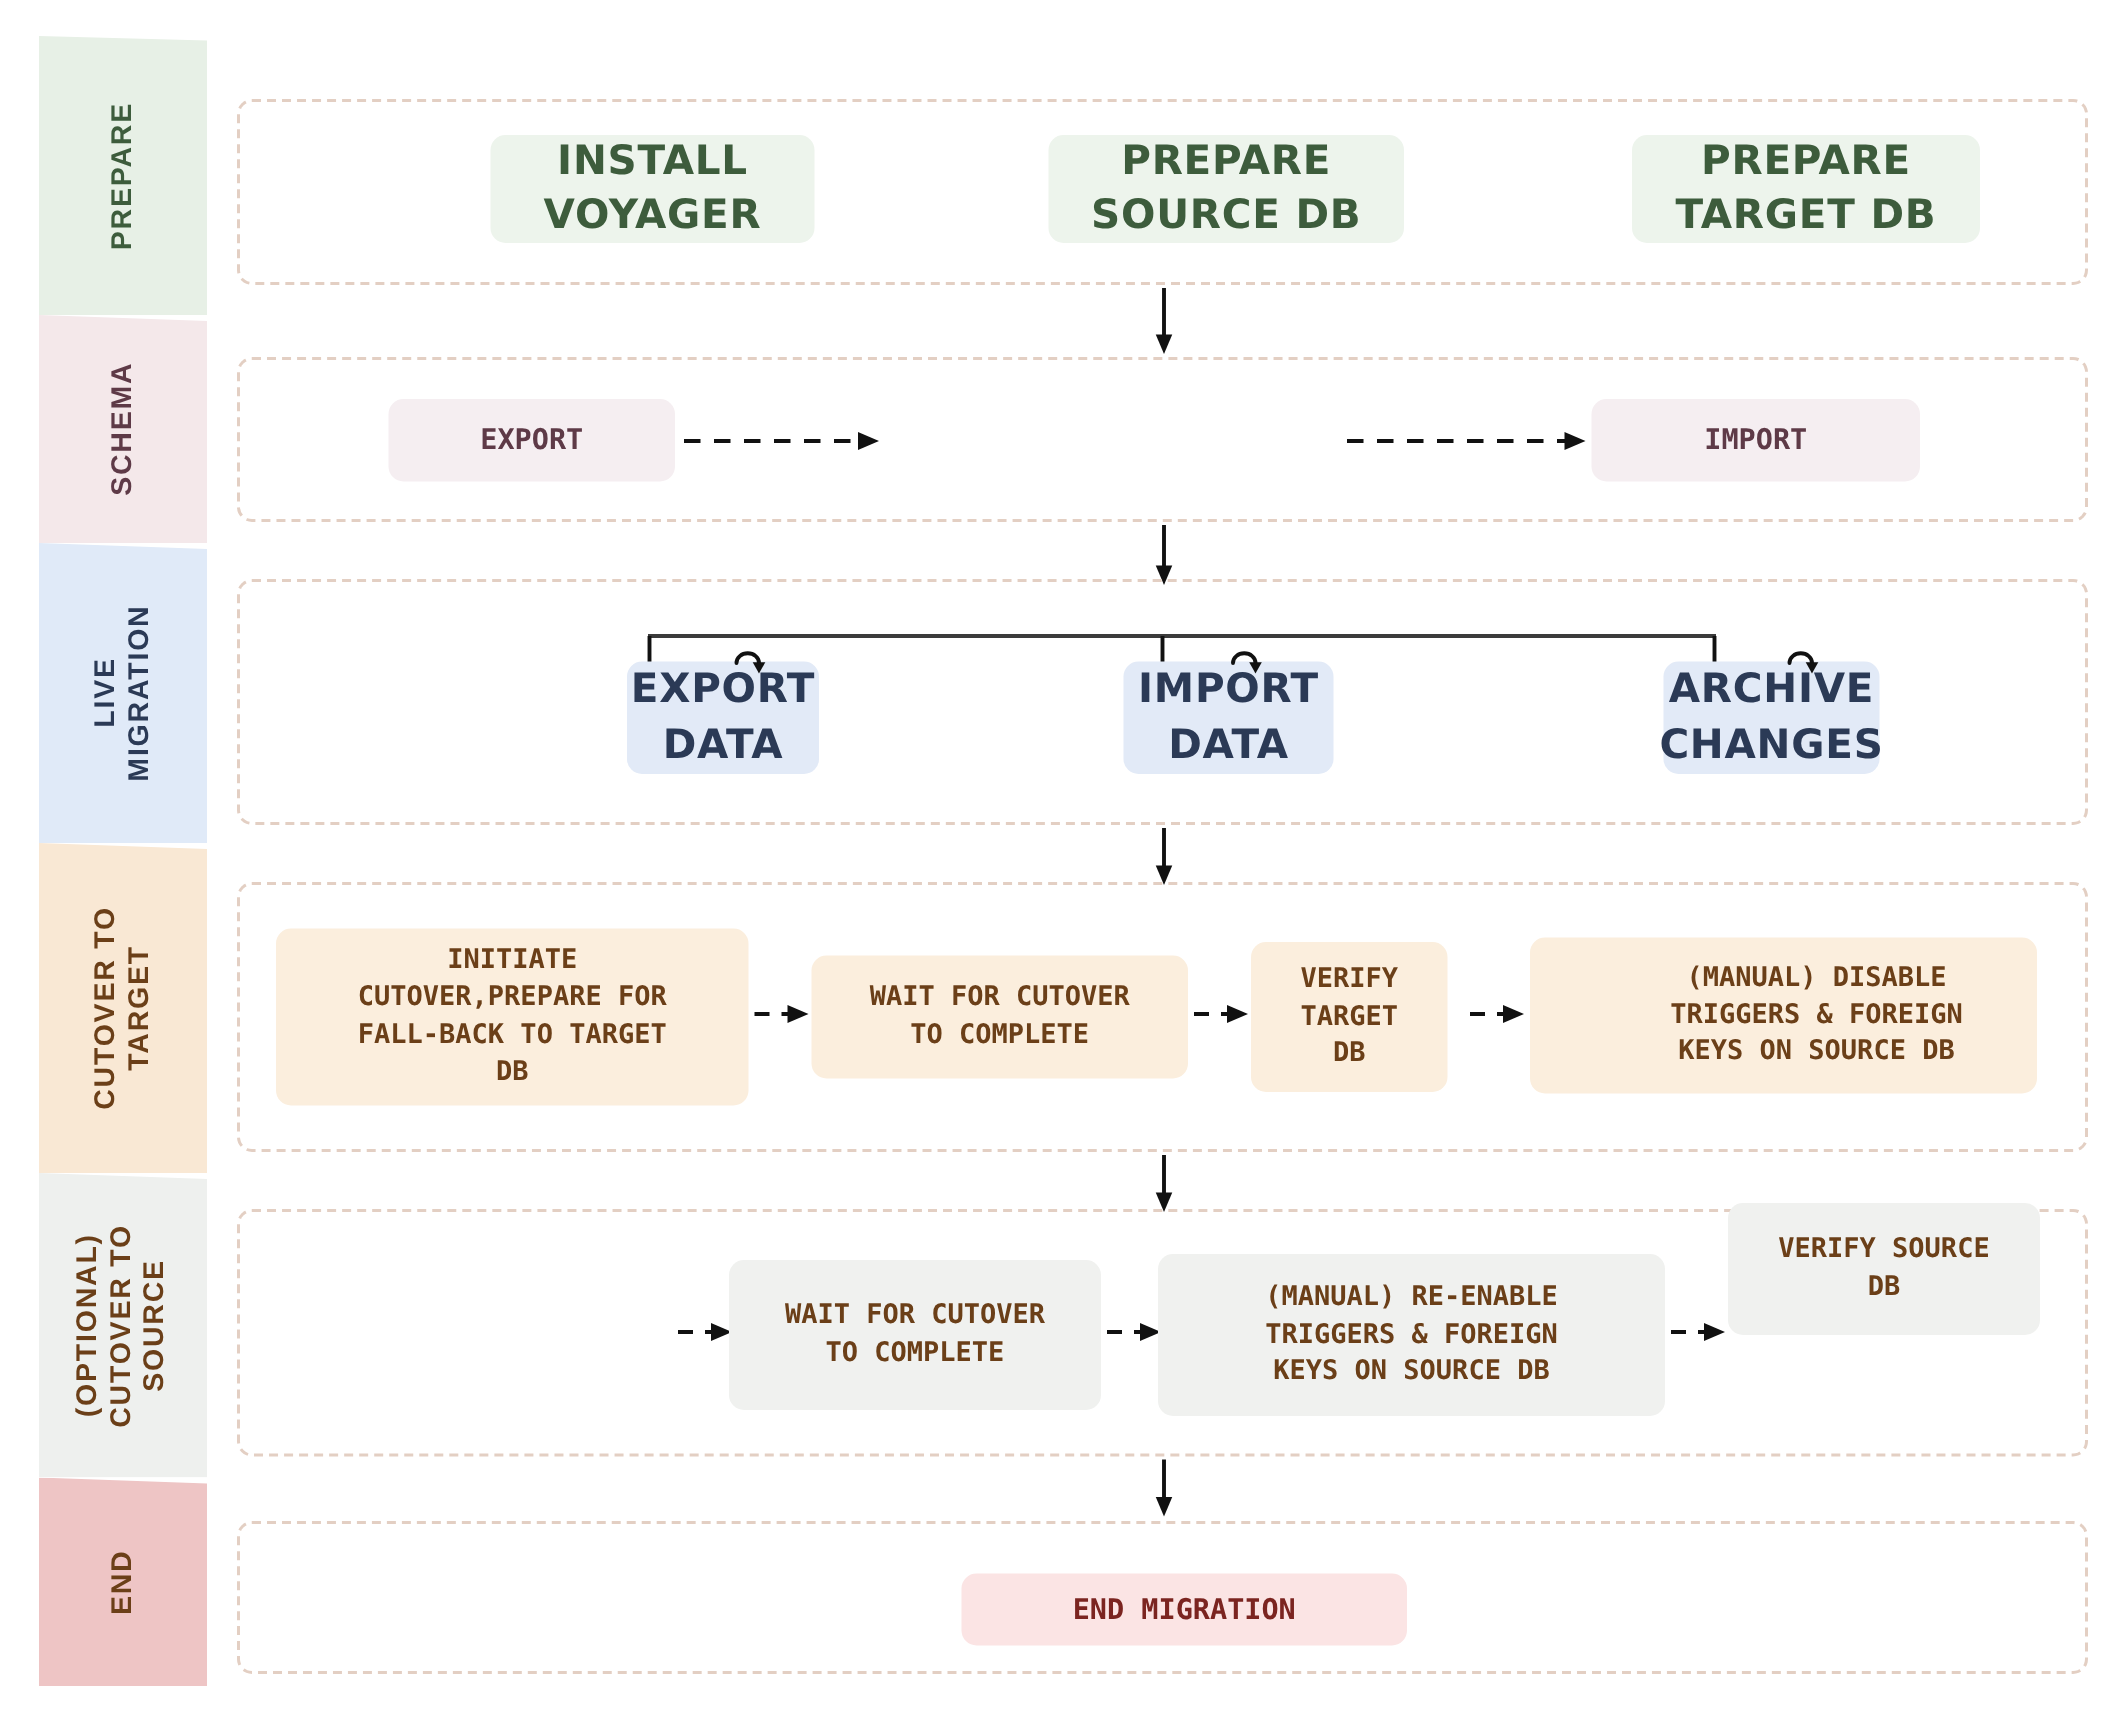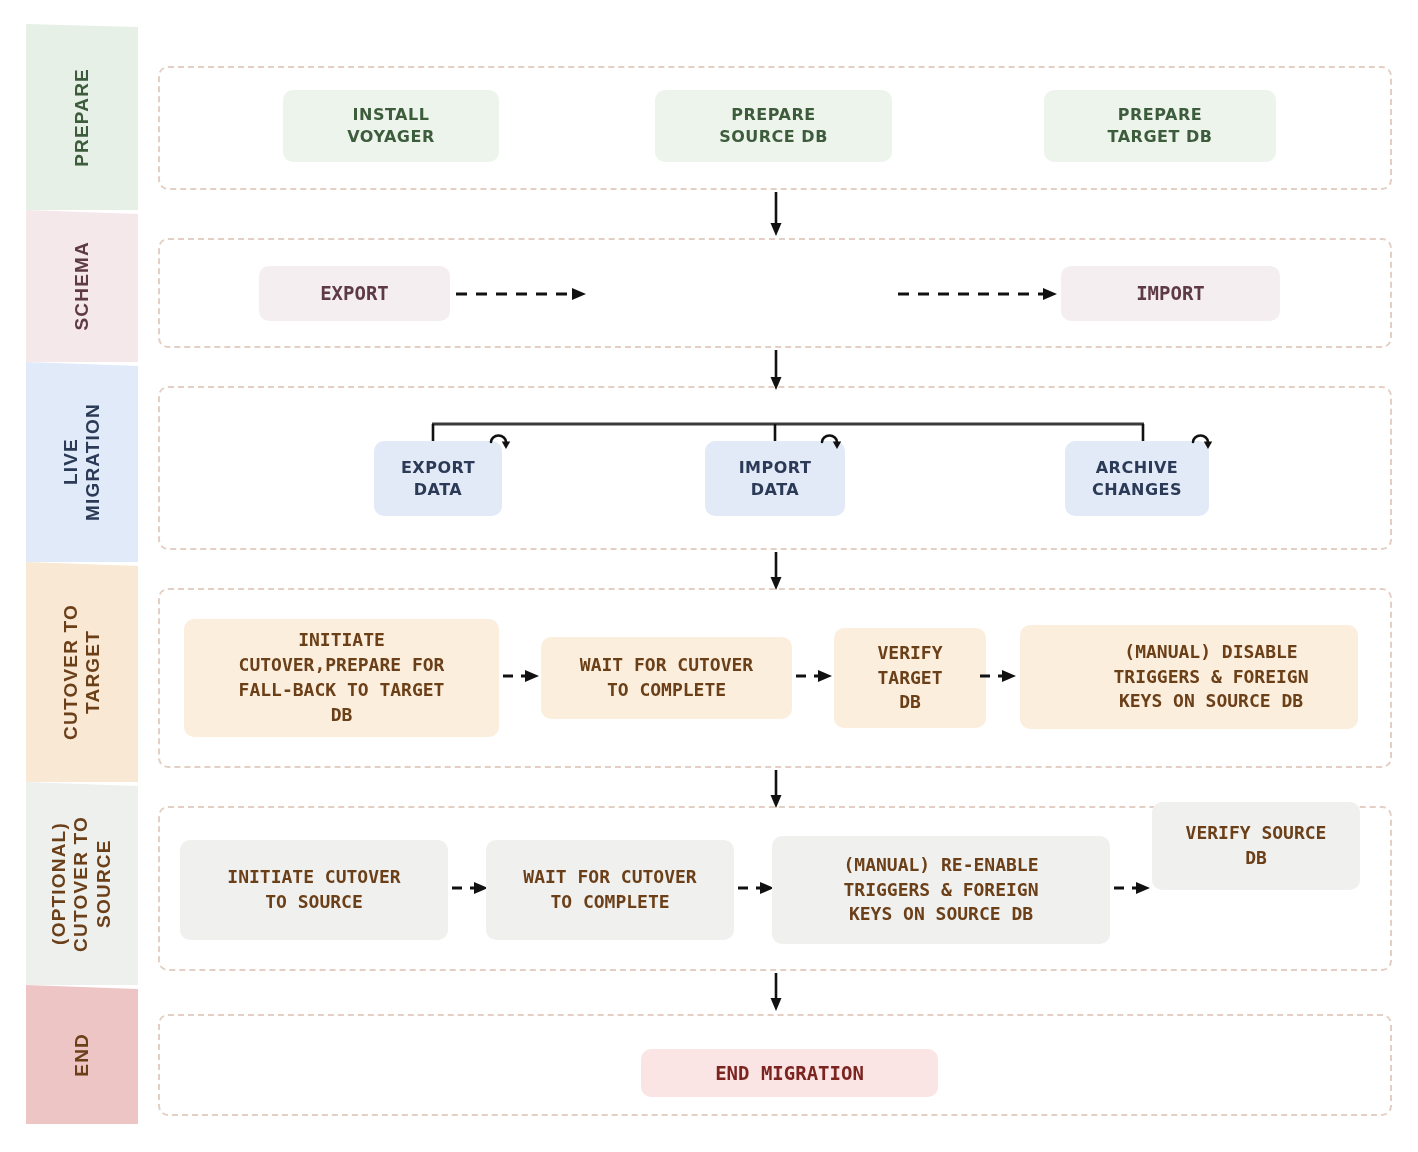--- a/index.html
+++ b/index.html
@@ -62,23 +62,24 @@
     display: flex;
     align-items: center;
     justify-content: center;
     text-align: center;
     border-radius: 10px;
     white-space: pre-line;
   }
   .node.sans {
     font-family: "DejaVu Sans", sans-serif;
     font-weight: bold;
-    font-size: 16px;
+    font-size: 27px;
     letter-spacing: 0.5px;
     line-height: 1.35;
+    margin-left: 44px;
   }
   .node.mono {
     font-family: "DejaVu Sans Mono", monospace;
     font-weight: bold;
     font-size: 19px;
     letter-spacing: 0px;
     line-height: 1.38;
   }
 
   
@@ -219,42 +220,40 @@
   </svg>
 
   <div class="node mono" style="left:541px;top:637px;width:251px;height:82px;background:#fbeedd;color:#6b3f18;font-size:18px;">WAIT FOR CUTOVER
 TO COMPLETE</div>
 
   <svg class="arrow-svg" style="left:796px;top:668px;" width="40" height="20">
     <line x1="0" y1="8" x2="24" y2="8" stroke="#111111" stroke-width="2.8" stroke-dasharray="10 8"></line>
     <polygon points="36,8 22,2 22,14" fill="#111111"></polygon>
   </svg>
 
-  <div class="node mono" style="left:834px;top:628px;width:152px;height:100px;background:#fbeedd;color:#6b3f18;font-size:18px;">VERIFY
+  <div class="node mono" style="left:834px;top:628px;width:131px;height:100px;background:#fbeedd;color:#6b3f18;font-size:18px;">VERIFY
 TARGET
 DB</div>
 
   <svg class="arrow-svg" style="left:980px;top:668px;" width="40" height="20">
     <line x1="0" y1="8" x2="24" y2="8" stroke="#111111" stroke-width="2.8" stroke-dasharray="10 8"></line>
     <polygon points="36,8 22,2 22,14" fill="#111111"></polygon>
   </svg>
 
   <div class="node mono" style="left:1020px;top:625px;width:338px;height:104px;background:#fbeedd;color:#6b3f18;font-size:18px;padding-left:44px;">(MANUAL) DISABLE
 TRIGGERS &amp; FOREIGN
 KEYS ON SOURCE DB</div>
 
   <svg class="arrow-svg" style="left:760px;top:770px;" width="32" height="42">
     <line x1="16" y1="0" x2="16" y2="28" stroke="#111111" stroke-width="2.6"></line>
     <polygon points="16,38 10.5,25 21.5,25" fill="#111111"></polygon>
   </svg>
 
   <div class="section" style="top:806px;height:165px;"></div>
 
-  <div class="node mono" style="left:180px;top:840px;width:268px;height:100px;background:#f0f1ef;color:#6b3f18;font-size:18px;">INITIATE CUTOVER
-TO SOURCE</div>
 
   <svg class="arrow-svg" style="left:452px;top:880px;" width="40" height="20">
     <line x1="0" y1="8" x2="24" y2="8" stroke="#111111" stroke-width="2.8" stroke-dasharray="10 8"></line>
     <polygon points="36,8 22,2 22,14" fill="#111111"></polygon>
   </svg>
 
   <div class="node mono" style="left:486px;top:840px;width:248px;height:100px;background:#f0f1ef;color:#6b3f18;font-size:18px;">WAIT FOR CUTOVER
 TO COMPLETE</div>
 
   <svg class="arrow-svg" style="left:738px;top:880px;" width="40" height="20">

